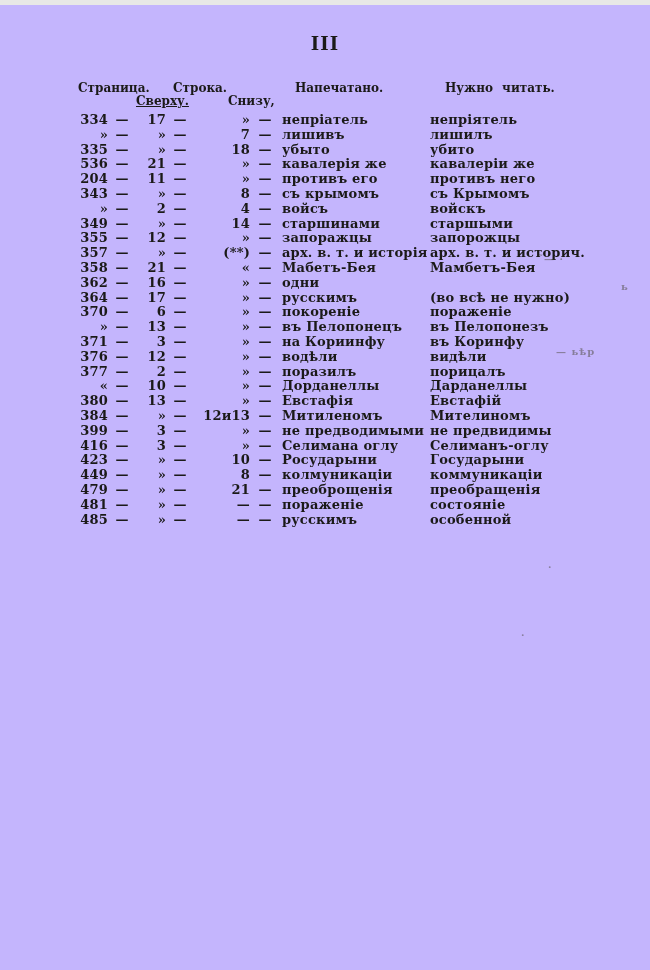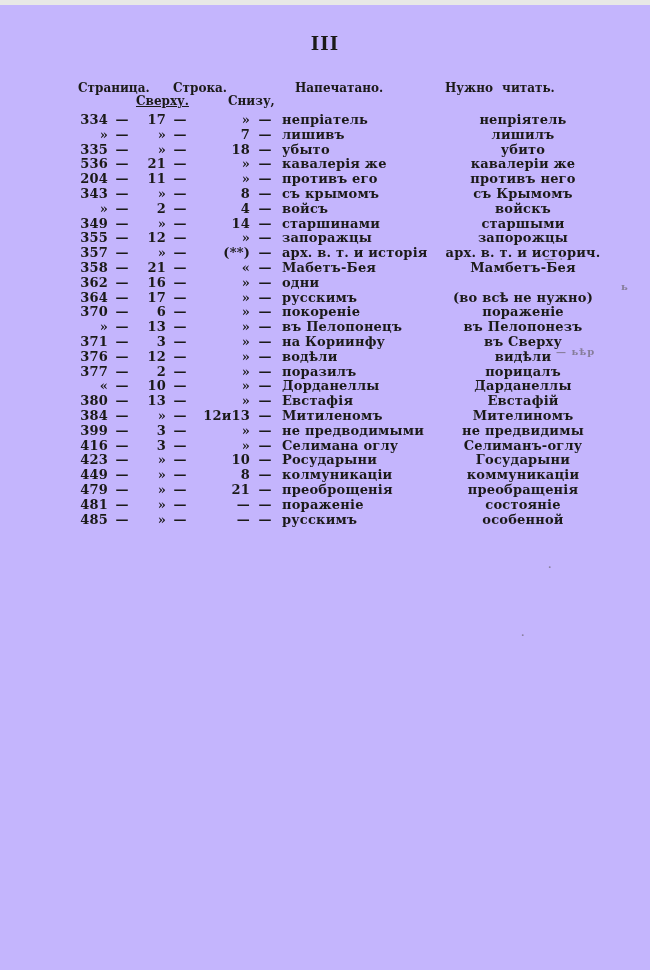--- a/index.html
+++ b/index.html
@@ -54,21 +54,21 @@
     line-height: 14.8px;
     font-size: 13px;
     align-items: baseline;
   }
   .c { white-space: nowrap; letter-spacing: 0.2px; }
   .c-page   { text-align: right; }
   .c-dash   { text-align: center; }
   .c-top    { text-align: right; }
   .c-bottom { text-align: right; }
   .c-printed { text-align: left; padding-left: 2px; }
-  .c-correct { text-align: center; }
+  .c-correct { text-align: left; }
   .artifact {
     position: absolute;
     font-size: 10px;
     color: #55514b;
     opacity: 0.55;
     white-space: nowrap;
     letter-spacing: 1px;
   }
 </style>
 </head>
@@ -240,21 +240,21 @@
           <span class="c c-correct">въ Пелопонезъ</span>
         </div>
         <div class="row">
           <span class="c c-page">371</span>
           <span class="c c-dash">—</span>
           <span class="c c-top">3</span>
           <span class="c c-dash">—</span>
           <span class="c c-bottom">»</span>
           <span class="c c-dash">—</span>
           <span class="c c-printed">на Кориинфу</span>
-          <span class="c c-correct">въ Сверху</span>
+          <span class="c c-correct">въ Коринфу</span>
         </div>
         <div class="row">
           <span class="c c-page">376</span>
           <span class="c c-dash">—</span>
           <span class="c c-top">12</span>
           <span class="c c-dash">—</span>
           <span class="c c-bottom">»</span>
           <span class="c c-dash">—</span>
           <span class="c c-printed">водѣли</span>
           <span class="c c-correct">видѣли</span>

